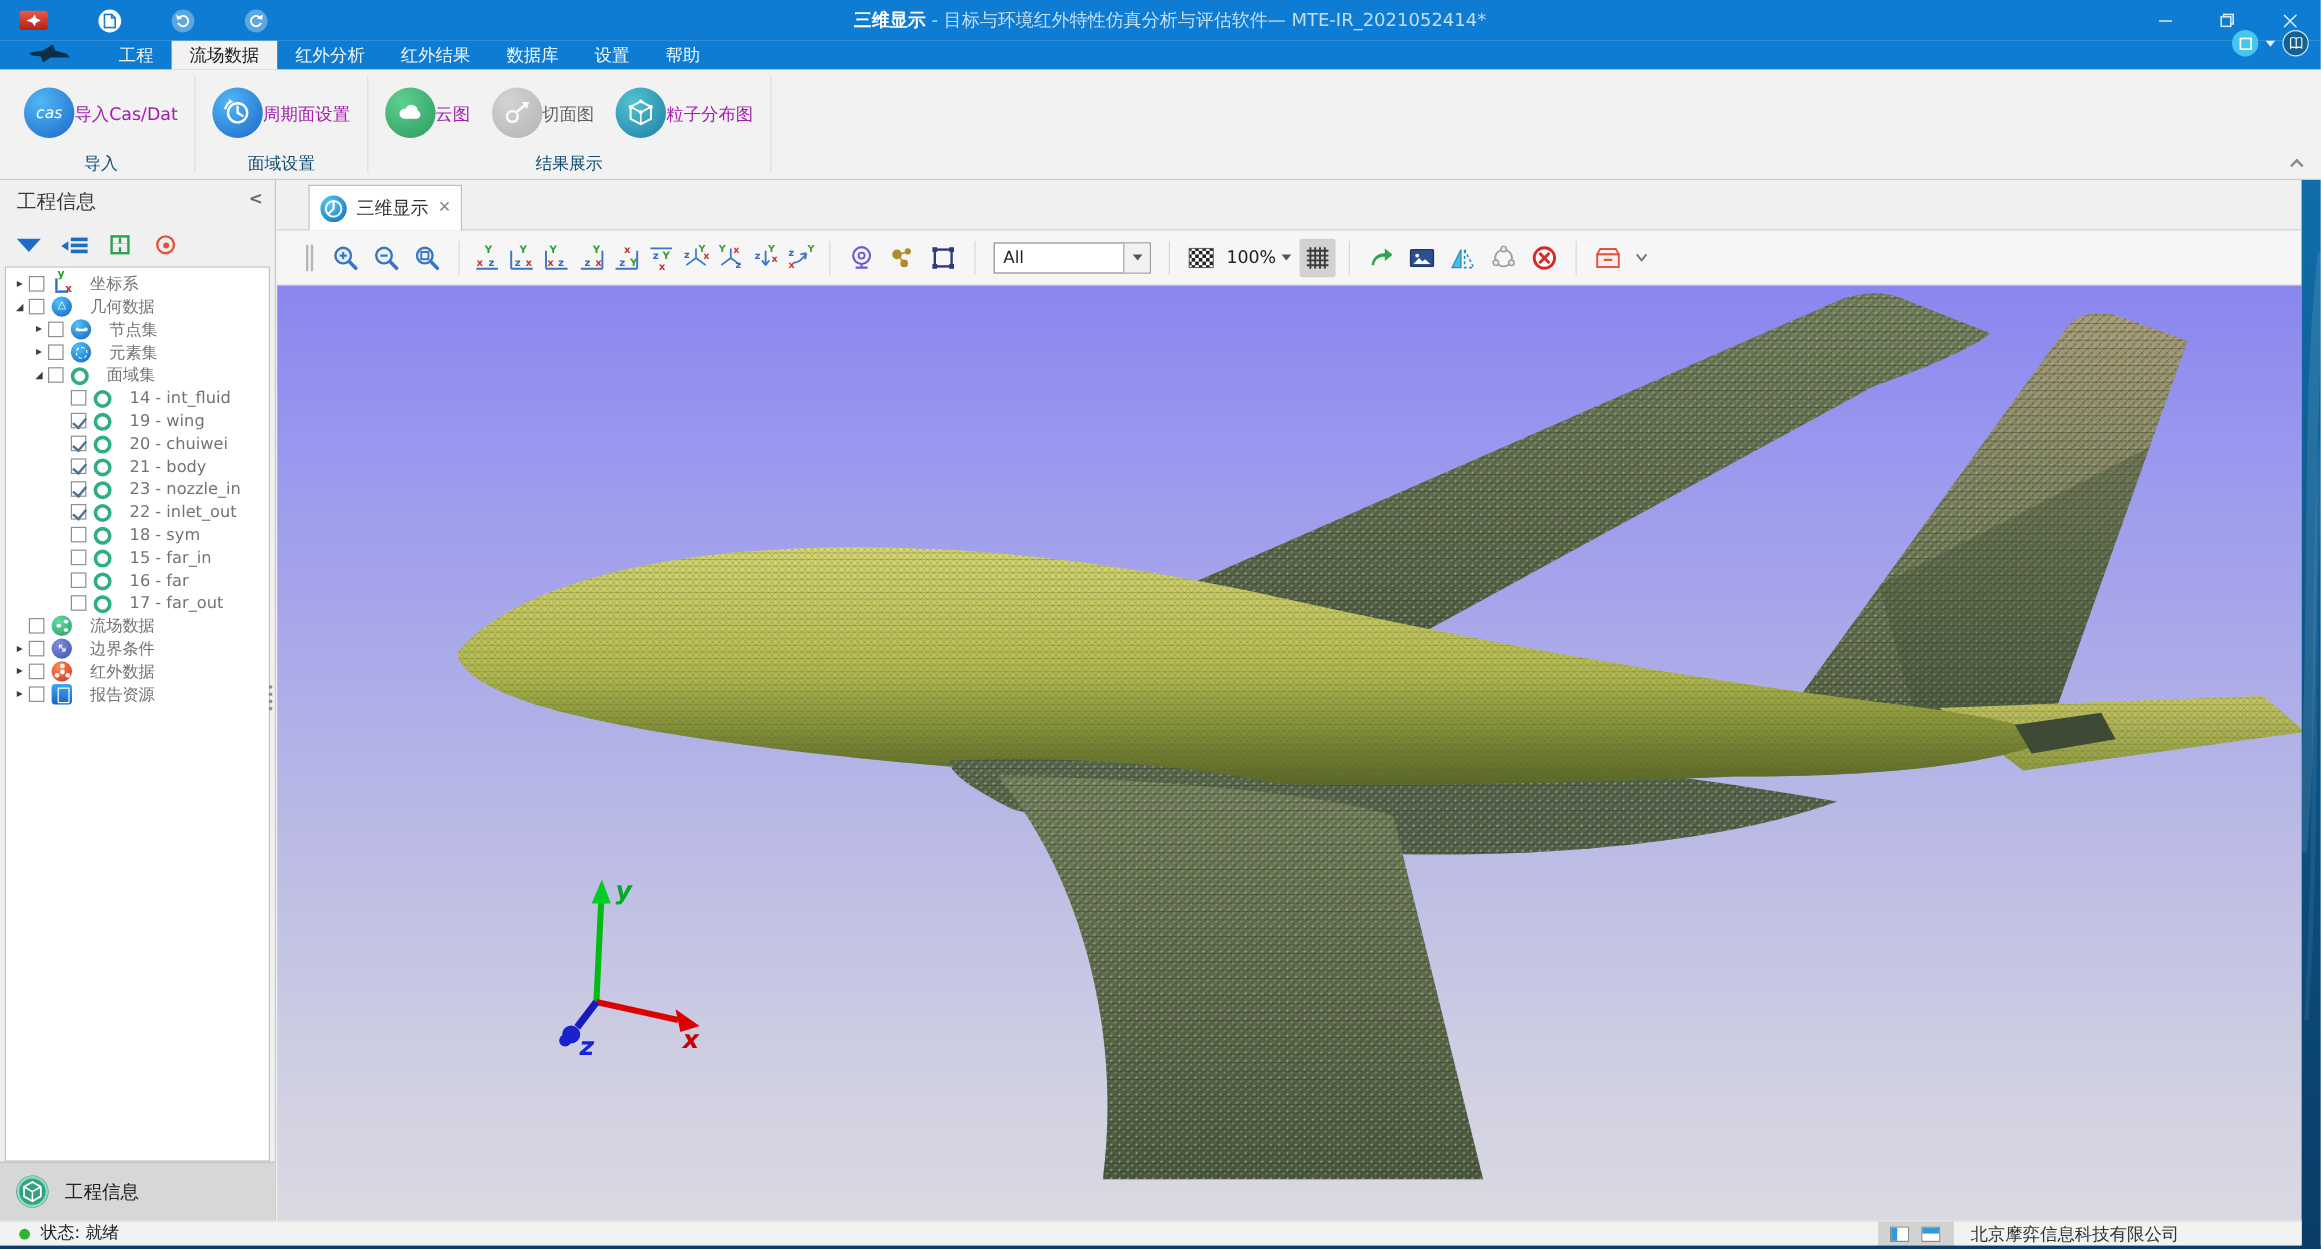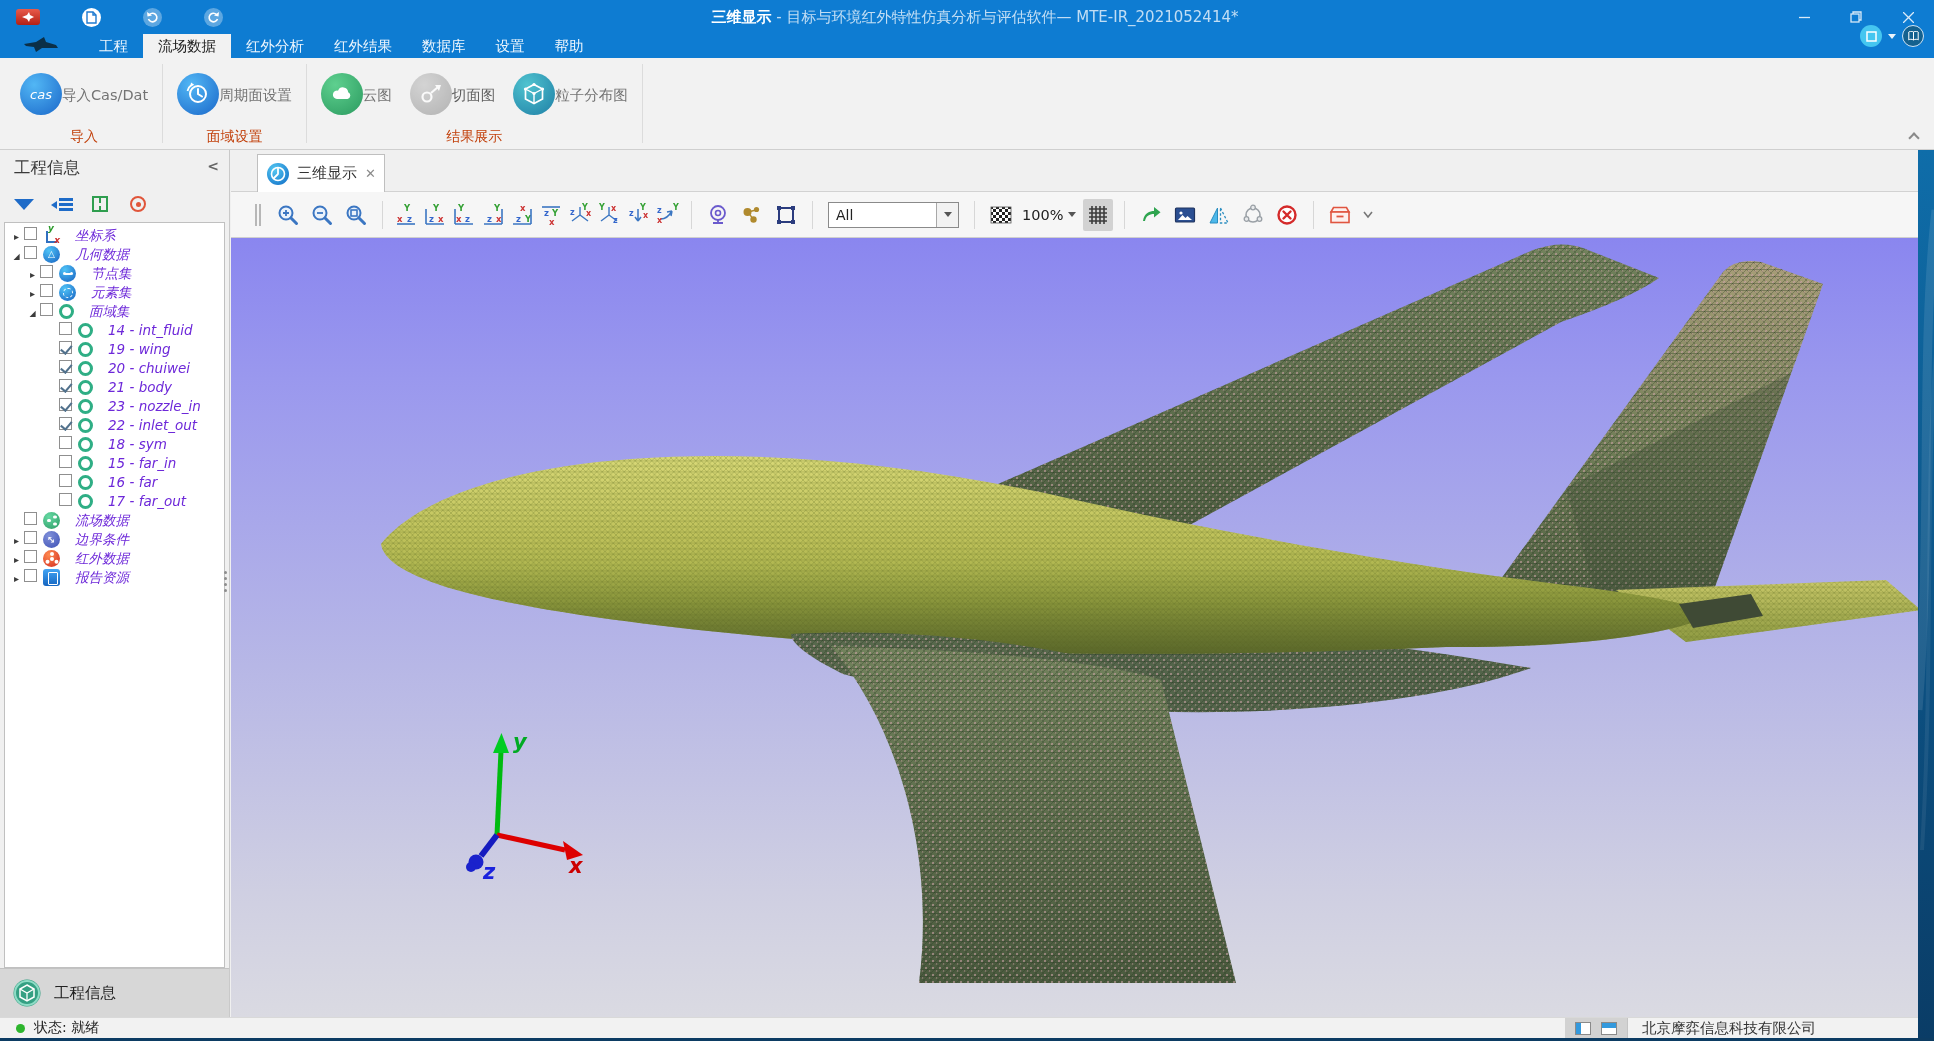--- a/index.html
+++ b/index.html
@@ -25,30 +25,30 @@
   .mtab { padding:0 15px; height:24px; display:flex; align-items:center; color:#eef6fd; font-size:14.5px; cursor:default; }
   .mtab[data-active="true"] { background:#f2f2f2; color:#1c1c1c; }
   .menu-right { position:absolute; right:10px; top:-9px; display:flex; align-items:center; gap:6px; }
   .mr-caret { width:0;height:0;border-left:4px solid transparent;border-right:4px solid transparent;border-top:5px solid #eaf4fb; }
 
   
   .ribbon { position:absolute; top:58px; left:0; width:1934px; height:92px; background:#f2f2f2; border-bottom:1px solid #cfcfcf; display:flex; align-items:stretch; padding-left:6px; }
   .rgroup { display:flex; flex-direction:column; align-items:center; padding:4px 10px 0 10px; }
   .rbtns { display:flex; gap:10px; flex:1; }
   .rbtn { display:flex; flex-direction:row; align-items:center; width:max-content; min-width:58px; padding:0 4px; }
-  .rbtn .rlabel { font-size:14.5px; color:#737373; margin-top:3px; white-space:nowrap; }
+  .rbtn .rlabel { font-size:14.5px; color:#a21caf; margin-top:3px; white-space:nowrap; }
   .rbtn.disabled { filter:grayscale(1); opacity:.62; }
   .rbtn.disabled .rlabel { color:#000000; }
   .ricon { width:42px; height:42px; border-radius:50%; display:flex; align-items:center; justify-content:center; }
   .ricon.blue { background:radial-gradient(circle at 34% 28%, #52b7f5, #1a67c9); }
   .ricon.green { background:radial-gradient(circle at 34% 28%, #5ed08f, #2b9a5f); }
   .ricon.gray { background:radial-gradient(circle at 34% 28%, #c2c2c2, #8d8d8d); }
   .ricon.teal { background:radial-gradient(circle at 34% 28%, #4fc3cf, #1f7fa6); }
   .ricon .castext { color:#fff; font-size:13px; font-style:italic; }
-  .rgrouplabel { font-size:14px; color:#c2410c; padding:2px 0 3px 0; }
+  .rgrouplabel { font-size:14px; color:#0c4a6e; padding:2px 0 3px 0; }
   .rsep { width:1px; background:#dcdcdc; margin:6px 0; }
   .ribbon-collapse { position:absolute; right:16px; bottom:7px; width:8px; height:8px; border-top:2px solid #8a8a8a; border-left:2px solid #8a8a8a; transform:rotate(45deg); }
 
   
   .main { position:absolute; top:150px; left:0; width:1918px; height:867px; }
   .right-strip { position:absolute; top:150px; right:0; width:16px; height:891px; background:linear-gradient(180deg,#0f6da9,#0a3c66); overflow:hidden; }
   .bottom-edge { position:absolute; left:0; top:1038px; width:1934px; height:3px; background:#0c3c63; }
 
   
   .sidebar { position:absolute; left:0; top:0; width:230px; height:867px; background:#f0f0f0; border-right:1px solid #c9c9c9; }
@@ -56,21 +56,21 @@
   .sb-collapse { position:absolute; right:10px; top:8px; font-size:14px; color:#666; font-weight:bold; }
   .sb-tools { height:36px; display:flex; align-items:center; gap:14px; padding-left:12px; }
   .sbt { width:24px; height:24px; display:flex; align-items:center; justify-content:center; }
   .i-filter { width:0; height:0; border-left:10px solid transparent; border-right:10px solid transparent; border-top:11px solid #1e6bc8; }
   .i-list { width:14px; height:2.5px; background:#1e6bc8; box-shadow:0 5px 0 #1e6bc8, 0 10px 0 #1e6bc8; margin-left:7px; margin-top:-9px; position:relative; }
   .i-list::before { content:""; position:absolute; left:-8px; top:3px; border-top:4px solid transparent; border-bottom:4px solid transparent; border-right:6px solid #1e6bc8; }
   .i-grid { width:16px; height:16px; border:2px solid #2f9e4f; background:linear-gradient(#f0f0f0,#f0f0f0) center/100% 3px no-repeat, linear-gradient(#2f9e4f,#2f9e4f) center/2px 100% no-repeat, linear-gradient(#2f9e4f,#2f9e4f) center/100% 2px no-repeat; background-color:transparent; }
   .i-target { width:16px; height:16px; border:2px solid #e0553a; border-radius:50%; position:relative; }
   .i-target::before { content:""; position:absolute; left:3.5px; top:3.5px; width:5px; height:5px; border-radius:50%; background:#e0553a; }
   .sb-treebox { position:absolute; left:4px; right:4px; top:72px; height:746px; background:#fff; border:1px solid #c0c0c0; overflow:hidden; padding-top:4px; }
-  .trow { height:19px; display:flex; align-items:flex-start; font-size:13.5px; color:#6d28d9; white-space:nowrap;font-style:italic; }
+  .trow { height:19px; display:flex; align-items:center; font-size:13.5px; color:#737373; white-space:nowrap; }
   .trow[data-level="0"] { padding-left:5px; }
   .trow[data-level="1"] { padding-left:21px; }
   .trow[data-level="2"] { padding-left:40px; }
   .tarrow { width:13px; flex:none; font-size:10px; color:#3c3c3c; text-align:center; line-height:19px; }
   .tarrow[data-arrow="collapsed"]::before { content:"▸"; }
   .tarrow[data-arrow="expanded"]::before { content:"◢"; font-size:8px; }
   .tcb { width:13px; height:13px; flex:none; border:1px solid #8f8f8f; background:#fff; margin:0 3px 0 1px; position:relative; }
   .tcb[data-checked="true"]::before { content:""; position:absolute; left:3px; top:0.5px; width:5px; height:8.5px; border-right:2px solid #51718c; border-bottom:2px solid #51718c; transform:rotate(40deg); }
   .ticon { width:17px; height:17px; flex:none; margin-left:3px; position:relative; }
   .ticon[data-icon="axes"] { background:linear-gradient(#3070c0,#3070c0) 3px 4px/2px 10px no-repeat, linear-gradient(#3070c0,#3070c0) 3px 14px/11px 2px no-repeat; }

